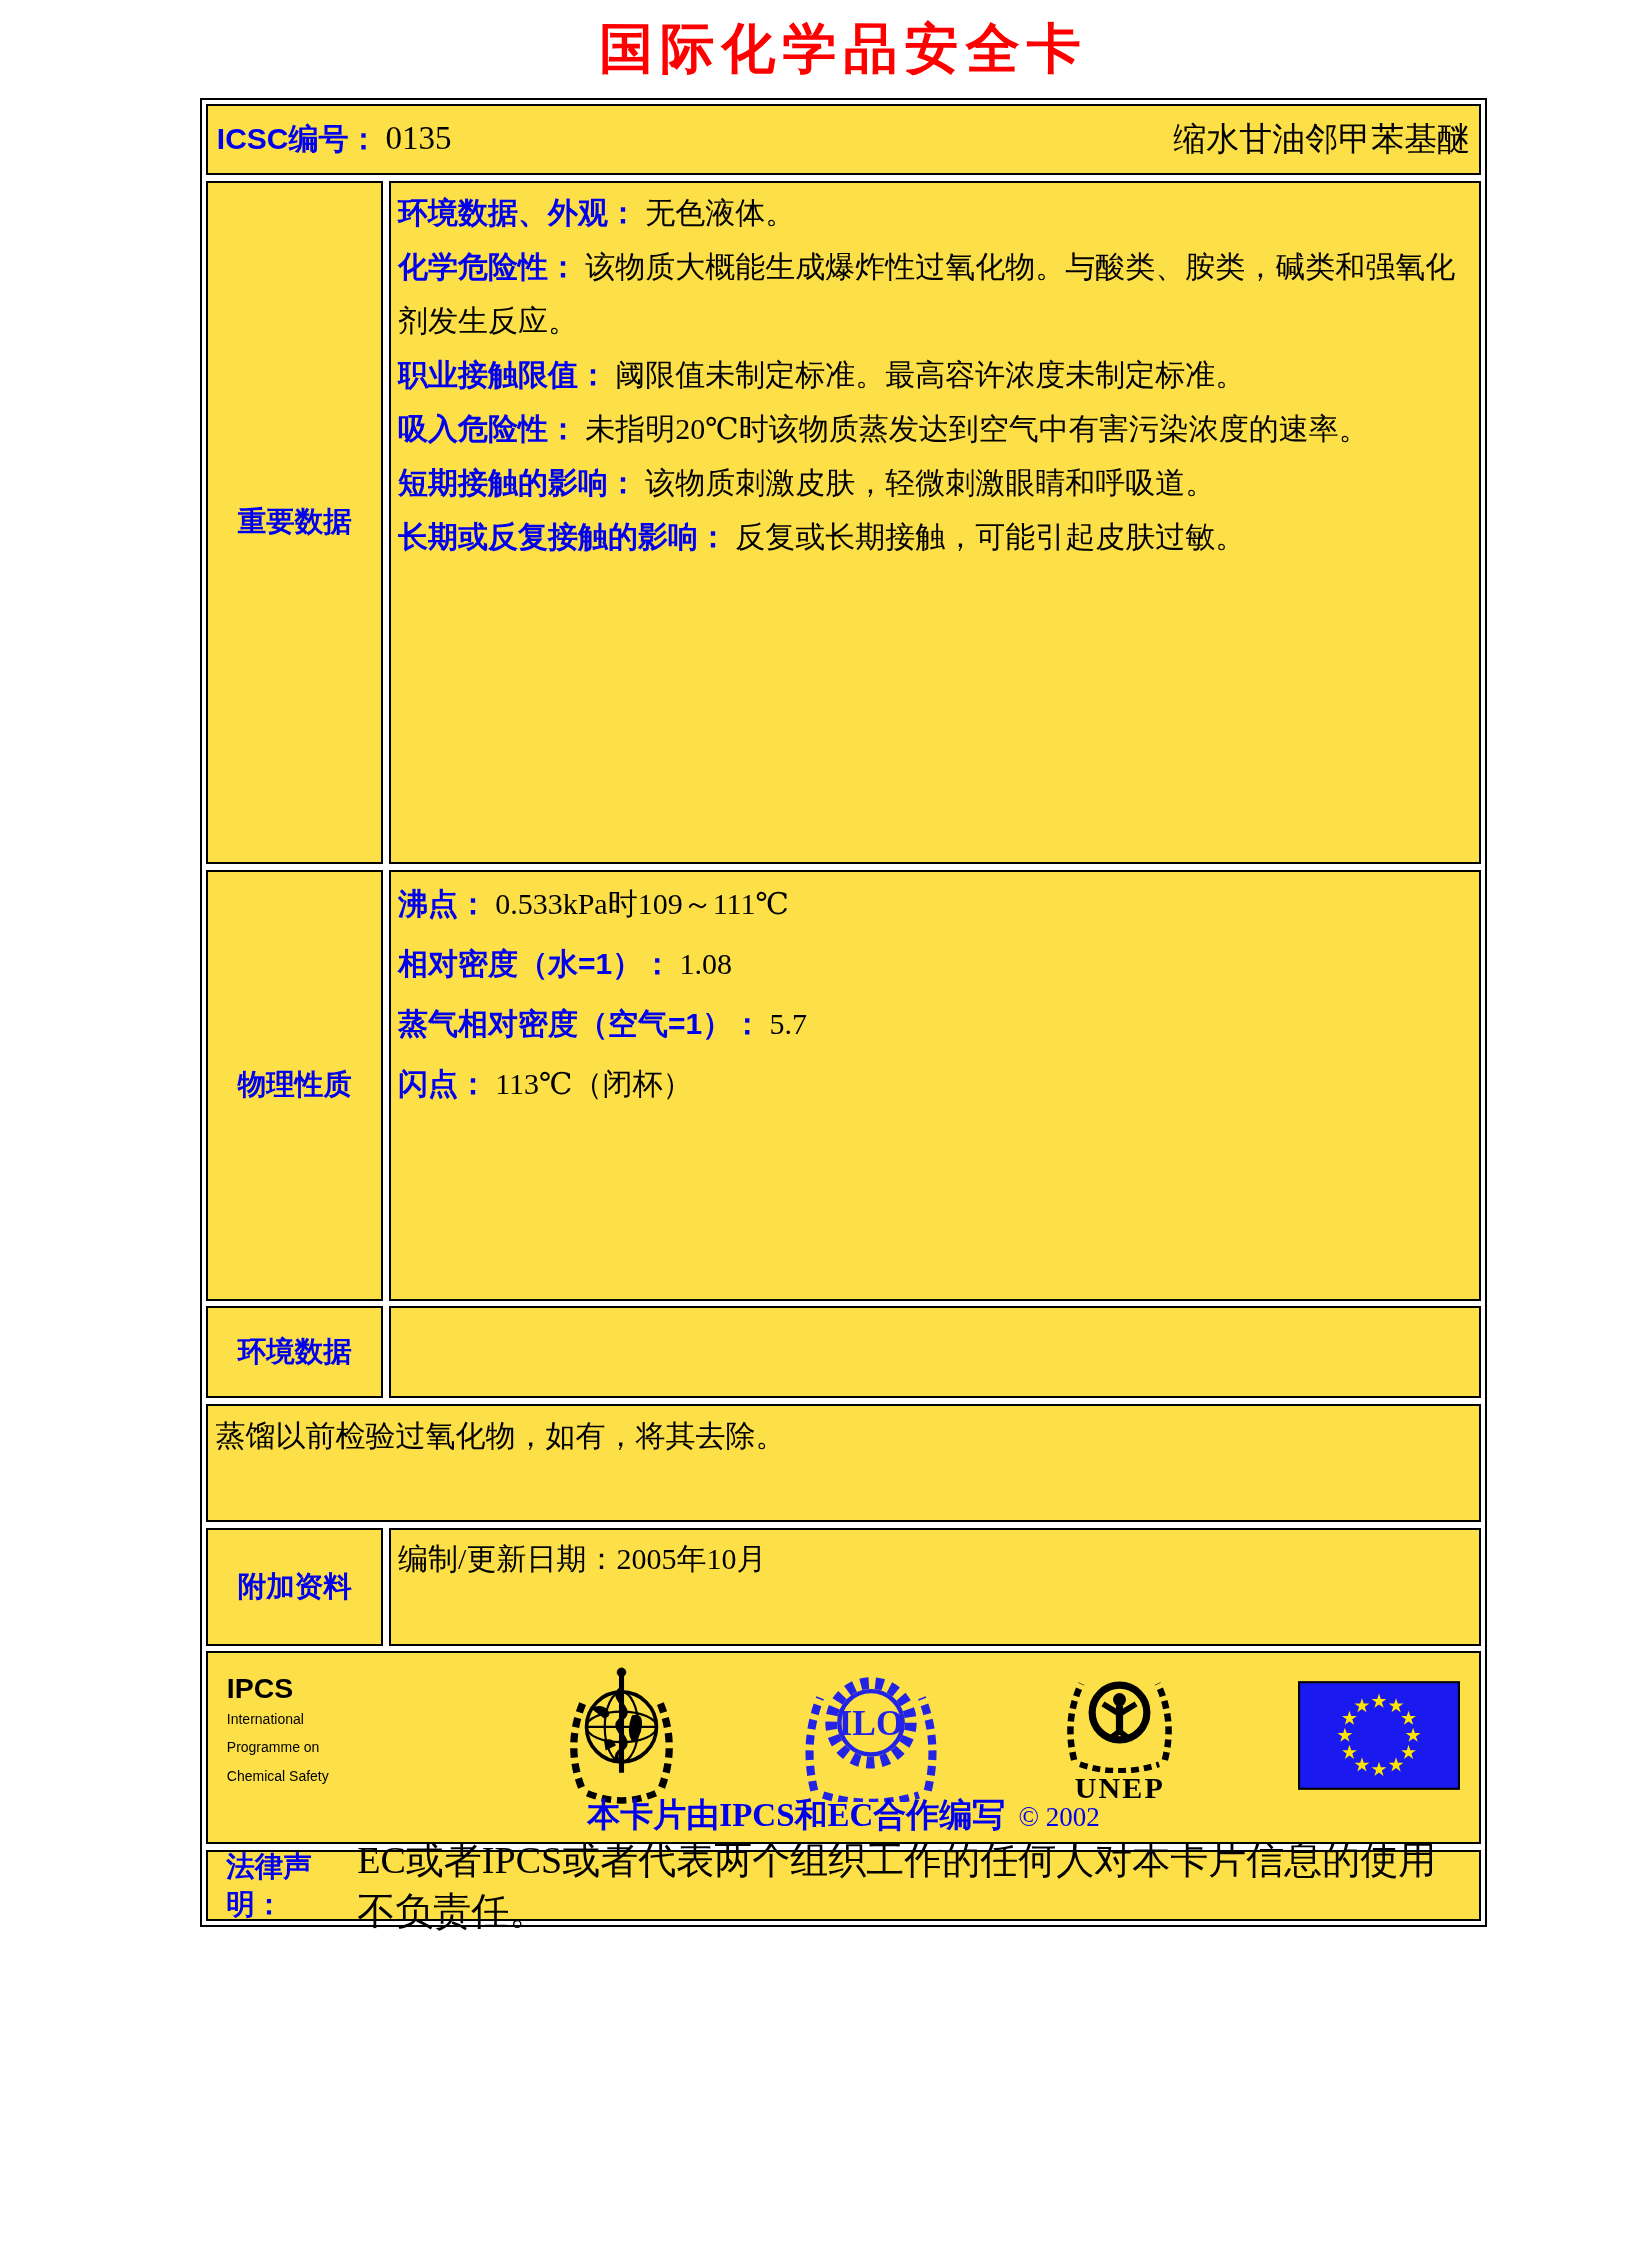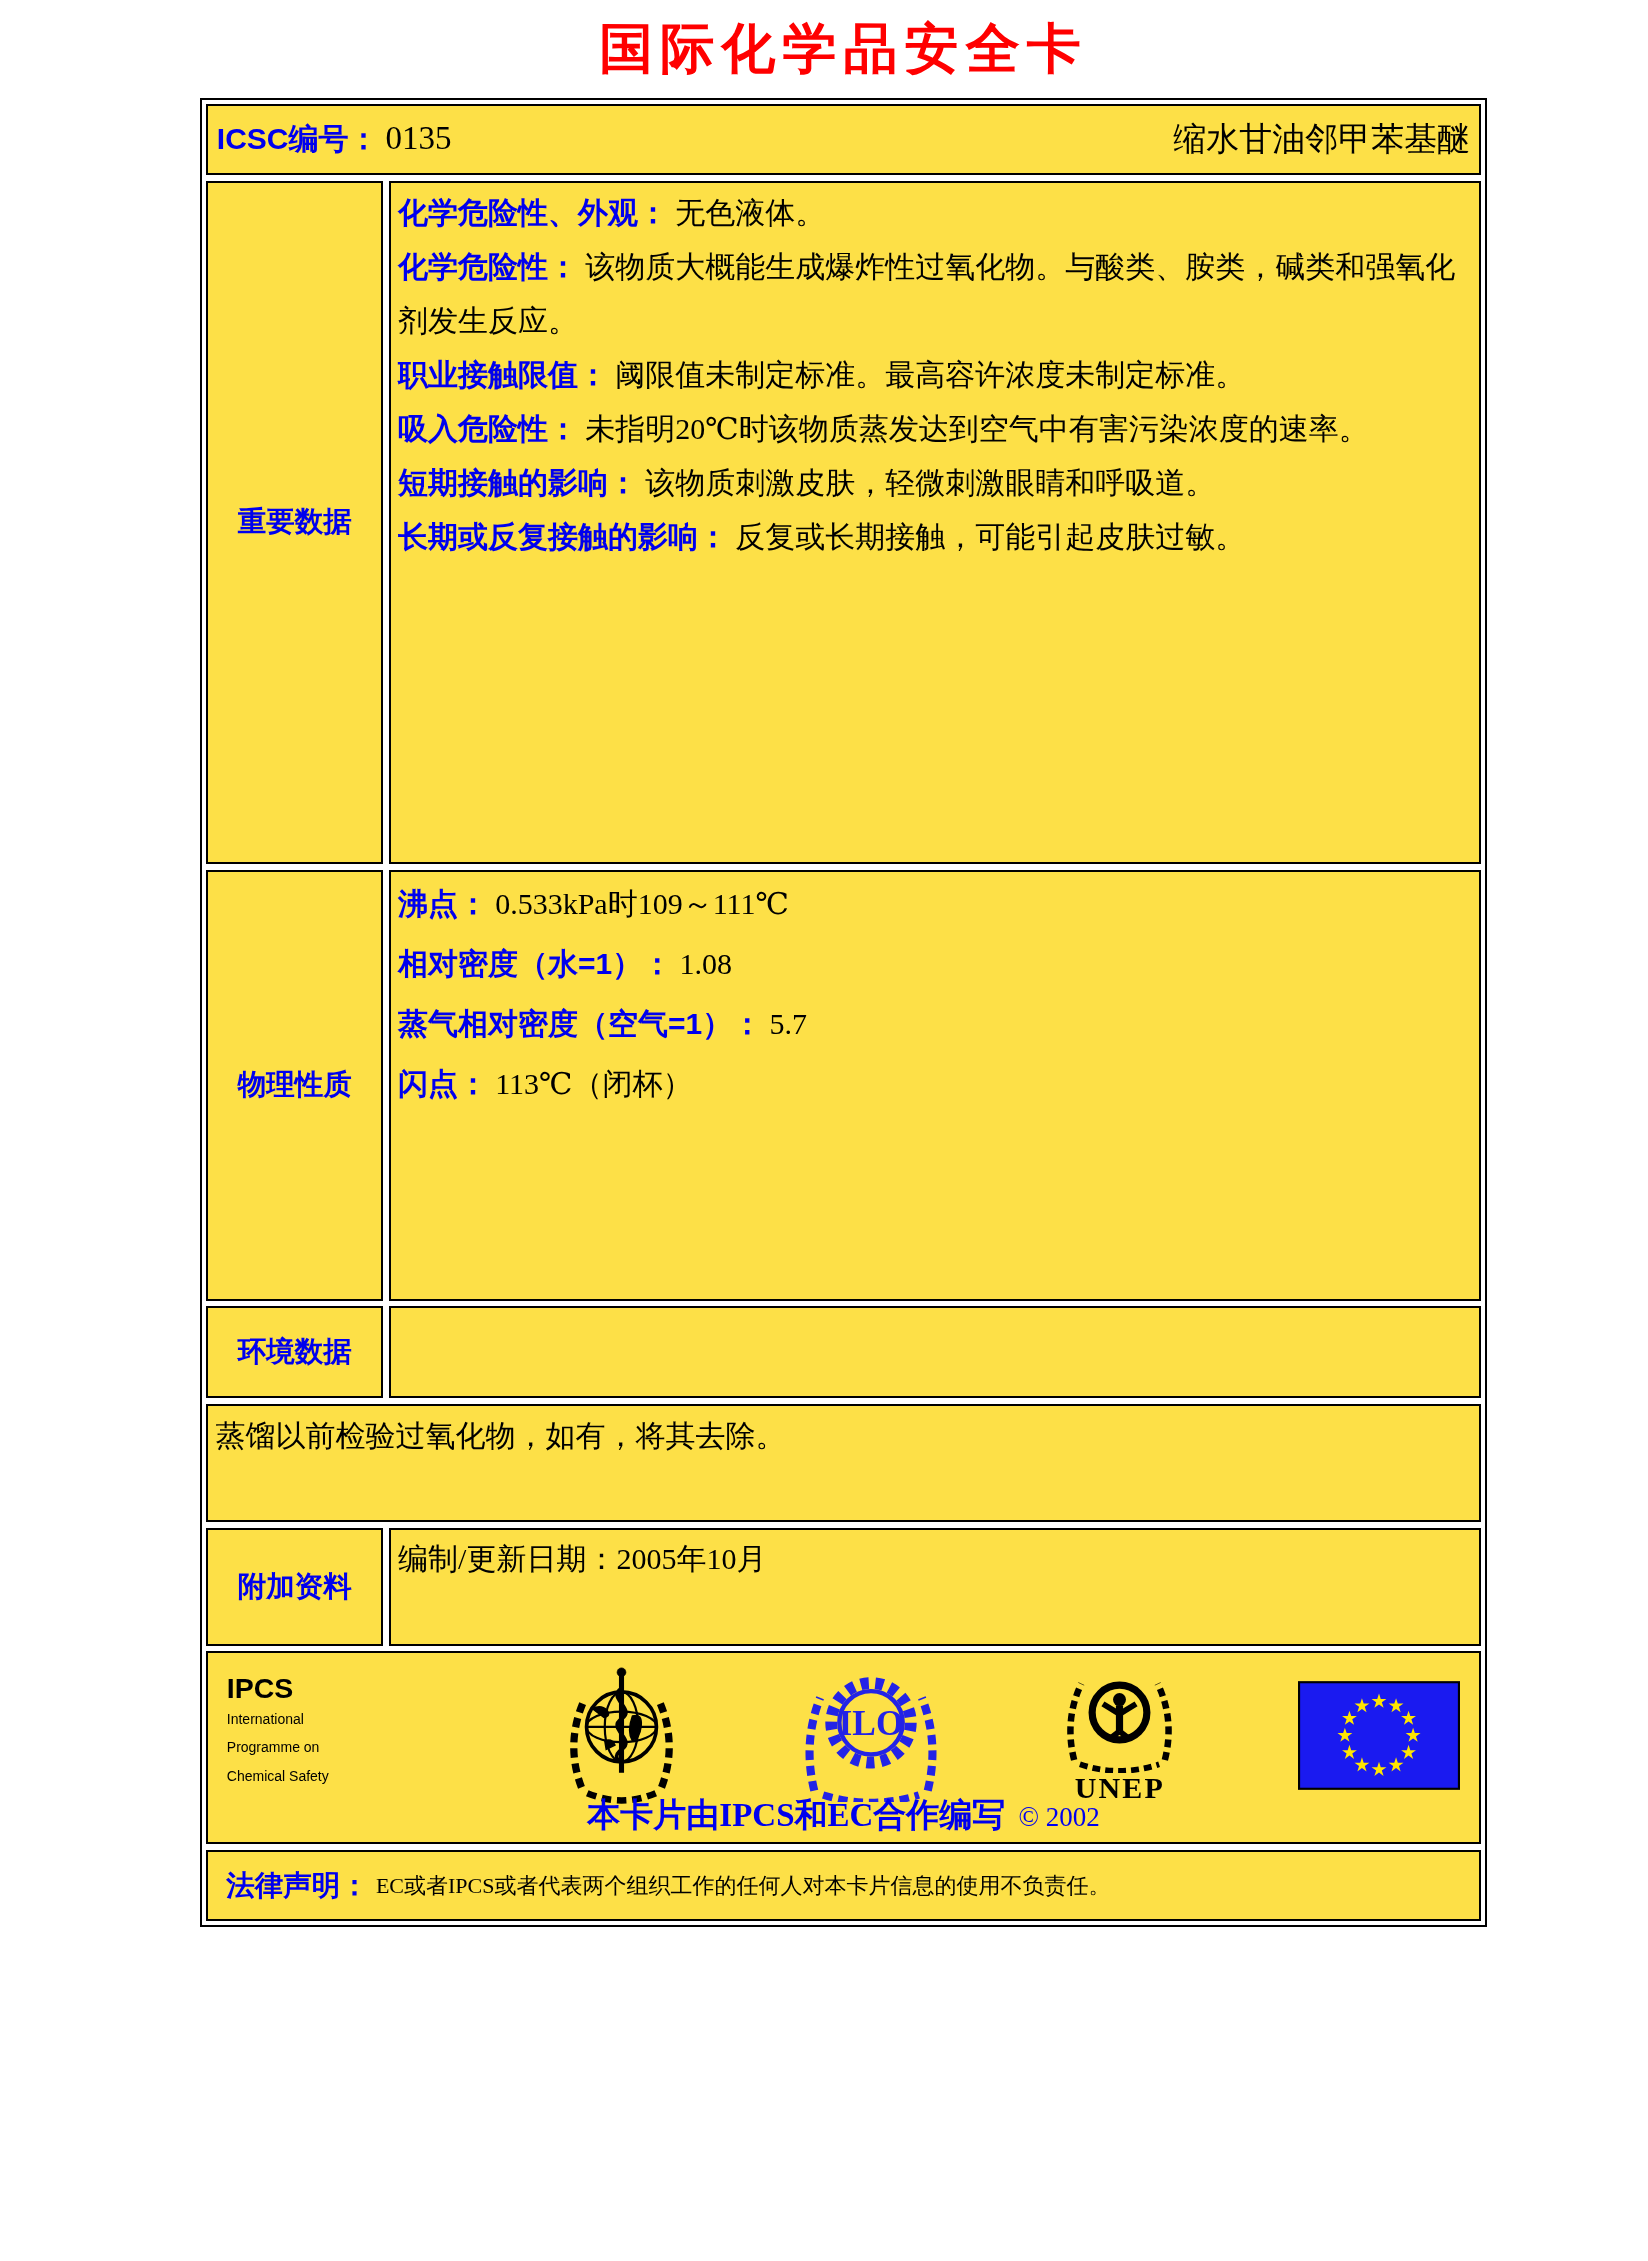--- a/index.html
+++ b/index.html
@@ -73,21 +73,21 @@
   .line { margin: 0; line-height: 48px; }
   .pline { margin: 0; line-height: 53px; }
   .h-important { height: 683px; }
   .h-physical  { height: 431px; }
   .h-env       { height: 92px; }
   .h-notes     { height: 118px; }
   .h-add       { height: 118px; }
   .h-logos     { height: 193px; position: relative; padding: 11.4px 18.5px 0 18.5px; display: flex; align-items: flex-start; justify-content: space-between; }
   .h-legal     { height: 71px; display: flex; align-items: center; padding: 0 18px; }
   .h-legal .k  { font-size: 28.5px; }
-  .h-legal .v  { font-size: 22px; }
+  .h-legal .v  { font-size: 38px; }
   .ipcs-block { font-family: "Liberation Sans", "DejaVu Sans", sans-serif; color: #000; padding-top: 7.1px; width: 214px; }
   .ipcs-acronym { font-size: 28.5px; font-weight: bold; line-height: 33px; }
   .ipcs-line { font-size: 14px; line-height: 28.5px; }
   .logo { flex: 0 0 auto; }
   .eu-wrap { margin-top: 15.7px; }
   .unep-wrap { text-align: center; }
   .unep-text {
     font-family: "Liberation Serif", "DejaVu Serif", serif;
     font-weight: bold;
     font-size: 30px;
@@ -120,21 +120,21 @@
         <span class="k">ICSC编号：</span><span class="v">0135</span>
       </div>
       <div class="v">缩水甘油邻甲苯基醚</div>
     </div>
 
     <div class="row">
       <div class="box label-box h-important">
         <span class="label-text">重要数据</span>
       </div>
       <div class="box content-box h-important">
-        <p class="line"><span class="k">化学危险性、外观：</span><span class="v">无色液体。</span></p>
+        <p class="line"><span class="k">环境数据、外观：</span><span class="v">无色液体。</span></p>
         <p class="line"><span class="k">化学危险性：</span><span class="v">该物质大概能生成爆炸性过氧化物。与酸类、胺类，碱类和强氧化剂发生反应。</span></p>
         <p class="line"><span class="k">职业接触限值：</span><span class="v">阈限值未制定标准。最高容许浓度未制定标准。</span></p>
         <p class="line"><span class="k">吸入危险性：</span><span class="v">未指明20℃时该物质蒸发达到空气中有害污染浓度的速率。</span></p>
         <p class="line"><span class="k">短期接触的影响：</span><span class="v">该物质刺激皮肤，轻微刺激眼睛和呼吸道。</span></p>
         <p class="line"><span class="k">长期或反复接触的影响：</span><span class="v">反复或长期接触，可能引起皮肤过敏。</span></p>
       </div>
     </div>
 
     <div class="row">
       <div class="box label-box h-physical">

